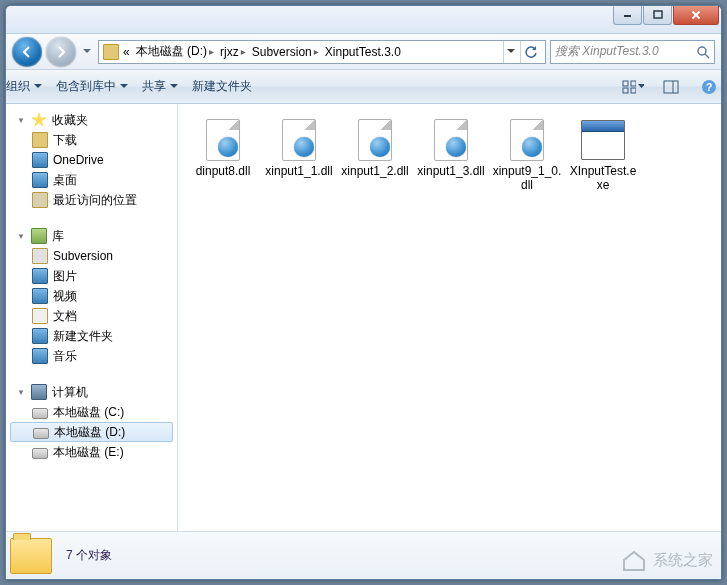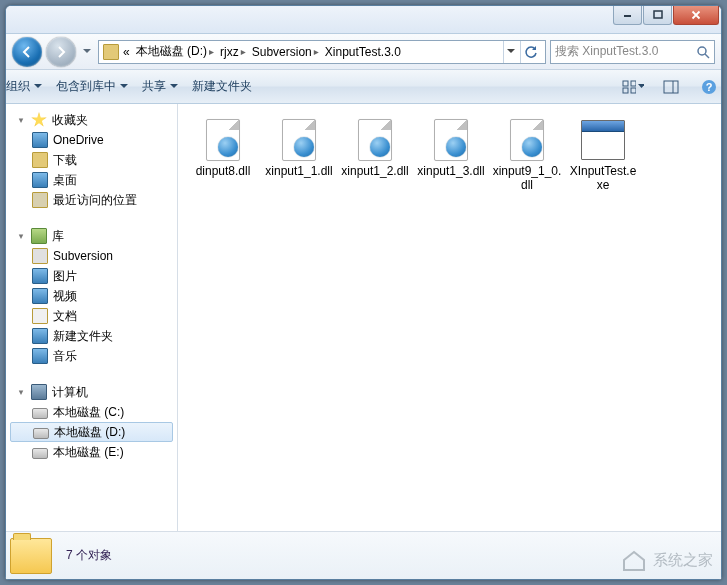--- a/index.html
+++ b/index.html
@@ -10,21 +10,21 @@
 .winbtn.close { width: 46px; background: linear-gradient(#e9937e, #c84f3a); border-color: #a43; }
 .winbtn svg { position: absolute; top: 50%; left: 50%; transform: translate(-50%, -50%); }
 .navbar { height: 36px; background: linear-gradient(#f9fbfd, #e8eef6); display: flex; align-items: center; padding: 0 6px; gap: 4px; border-bottom: 1px solid #c5d3e2; }
 .navbtn { width: 30px; height: 30px; border-radius: 50%; background: radial-gradient(circle at 40% 30%, #6fb8ef, #1a6fb3 60%, #0e4e80); display: flex; align-items: center; justify-content: center; box-shadow: inset 0 0 2px rgba(255,255,255,.7), 0 0 1px #555; }
 .navbtn.fwd { background: radial-gradient(circle at 40% 30%, #d9e3ec, #a8b7c6 60%, #8a9bab); }
 .navdrop { width: 14px; height: 24px; display: flex; align-items: center; justify-content: center; }
 .addrbar { flex: 1; height: 24px; border: 1px solid #8ea6bd; background: #fff; display: flex; align-items: center; padding: 0 4px; gap: 2px; font-size: 12px; }
 .crumb { display: flex; align-items: center; gap: 2px; white-space: nowrap; cursor: default; padding: 0 2px; }
 .crumbarrow { color: #666; font-size: 10px; }
 .addr-split { display: flex; align-items: center; border-left: 1px solid #c5d3e2; height: 100%; padding: 0 3px; }
-.searchbox { width: 165px; height: 24px; border: 1px solid #8ea6bd; background: #fff; display: flex; align-items: center; padding: 0 4px; font-size: 12px; color: #888; gap: 4px; }
+.searchbox { width: 165px; height: 24px; border: 1px solid #8ea6bd; background: #fff; display: flex; align-items: center; padding: 0 4px; font-size: 12px; color: #888; font-style: italic; gap: 4px; }
 .toolbar { height: 34px; background: linear-gradient(#f3f7fb, #e2ebf4 48%, #d5e1ee 52%, #e7eff7); border-bottom: 1px solid #b8cde0; display: flex; align-items: center; padding: 0 0; font-size: 12px; color: #1a3b5c; gap: 14px; }
 .tbitem { display: flex; align-items: center; gap: 4px; cursor: default; }
 .tbspacer { flex: 1; }
 .tbsquare { width: 24px; height: 22px; display: flex; align-items: center; justify-content: center; border: 1px solid transparent; }
 .body { flex: 1; display: flex; overflow: hidden; }
 .sidebar { width: 172px; border-right: 1px solid #d6dee7; overflow-y: auto; padding: 6px 0 6px 4px; font-size: 12px; }
 .navgroup { margin-bottom: 16px; }
 .navitem { display: flex; align-items: center; gap: 5px; height: 20px; padding-left: 6px; cursor: default; white-space: nowrap; }
 .navitem.child { padding-left: 22px; }
 .navitem.sel { background: linear-gradient(#eaf3fc, #d7e8f9); border: 1px solid #a8c8e4; border-radius: 2px; margin-right: 4px; }
@@ -185,26 +185,26 @@
 
   <div class="body">
     <div class="sidebar">
       <div class="navgroup">
         <div class="navitem">
             <span class="tri">▾</span>
             <span class="ic star"></span>
             <span>收藏夹</span>
           </div>
         <div class="navitem child">
-            <span class="ic blue"></span>
-            <span>OneDrive</span>
-          </div>
-        <div class="navitem child">
             <span class="ic"></span>
             <span>下载</span>
+          </div>
+        <div class="navitem child">
+            <span class="ic blue"></span>
+            <span>OneDrive</span>
           </div>
         <div class="navitem child">
             <span class="ic blue"></span>
             <span>桌面</span>
           </div>
         <div class="navitem child">
             <span class="ic" style="background:#d8d0b0"></span>
             <span>最近访问的位置</span>
           </div>
       </div>

